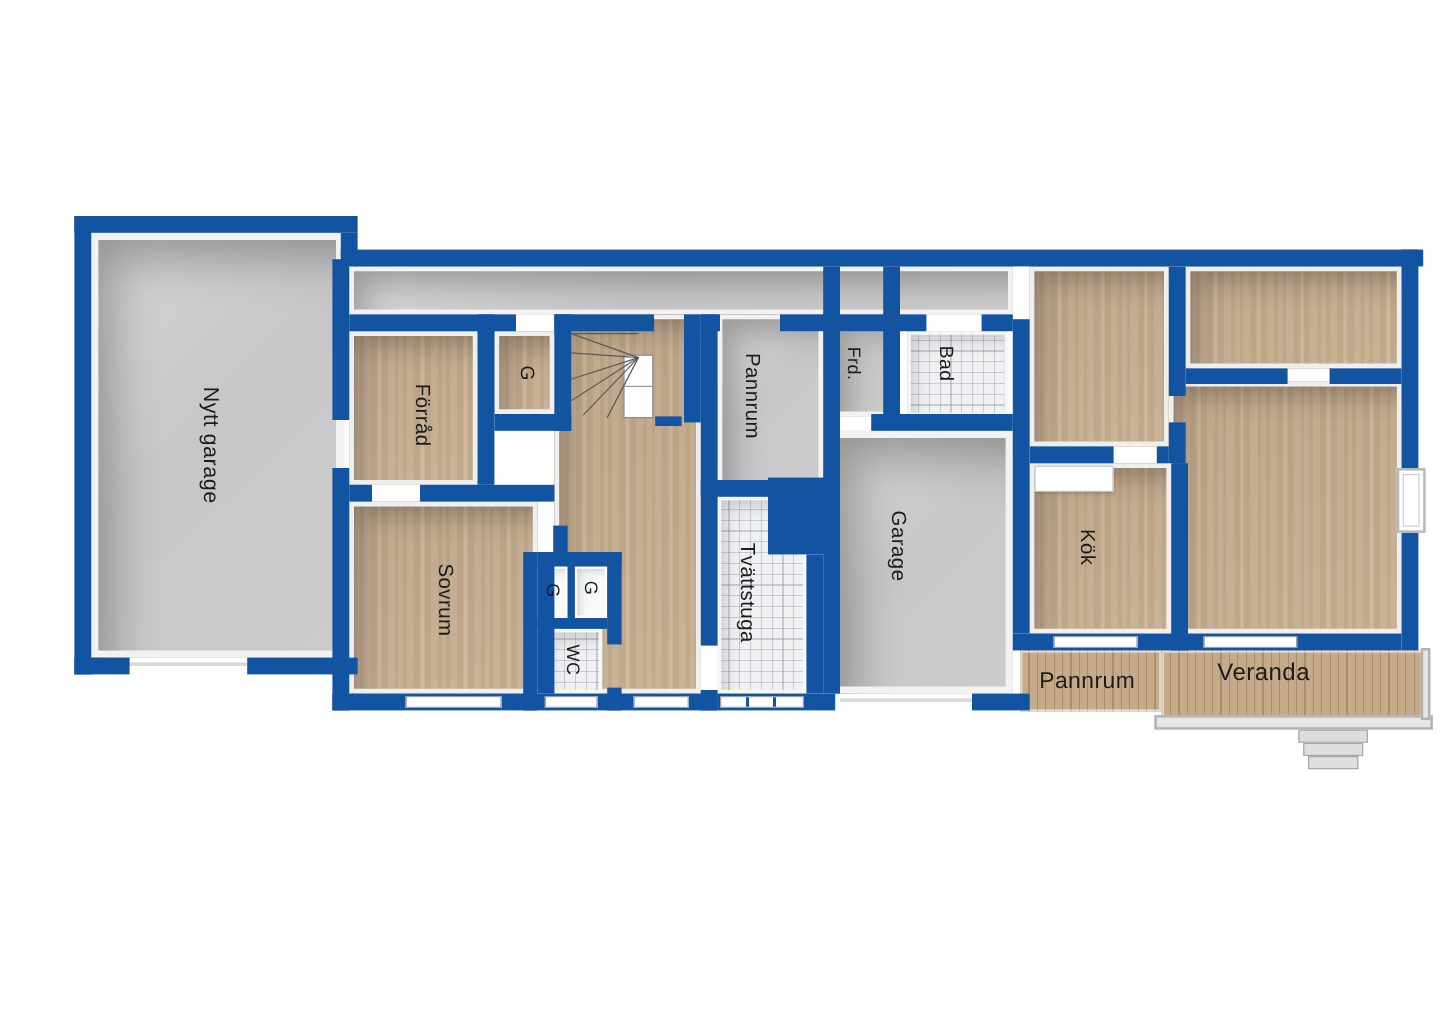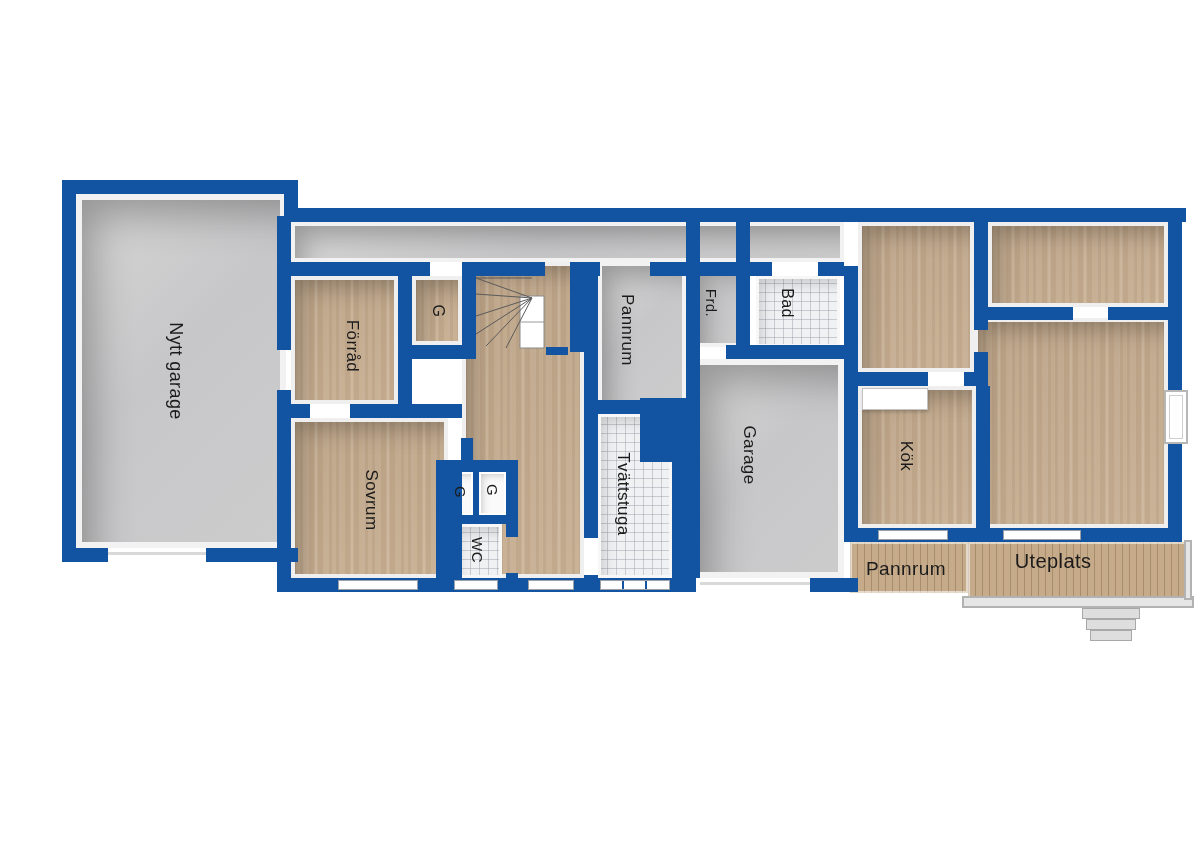--- a/index.html
+++ b/index.html
@@ -158,14 +158,14 @@
     <div class="label" style="left: 460px; top: 492px; font-size: 15px;">G</div>
     <div class="label" style="left: 492px; top: 490px; font-size: 15px;">G</div>
     <div class="label" style="left: 477px; top: 550px; font-size: 15px;">WC</div>
     <div class="label" style="left: 627px; top: 330px; font-size: 17px;">Pannrum</div>
     <div class="label" style="left: 623px; top: 494px; font-size: 17px;">Tvättstuga</div>
     <div class="label" style="left: 711px; top: 303px; font-size: 15px;">Frd.</div>
     <div class="label" style="left: 787px; top: 303px; font-size: 16px;">Bad</div>
     <div class="label" style="left: 749px; top: 455px; font-size: 17px;">Garage</div>
     <div class="label" style="left: 906px; top: 456px; font-size: 17px;">Kök</div>
     <div class="label h" style="left: 906px; top: 568px; font-size: 19px;">Pannrum</div>
-    <div class="label h" style="left: 1053px; top: 561px; font-size: 20px;">Uteplats</div>
+    <div class="label h" style="left: 1053px; top: 561px; font-size: 20px;">Veranda</div>
   </div>
 
 </body></html>

